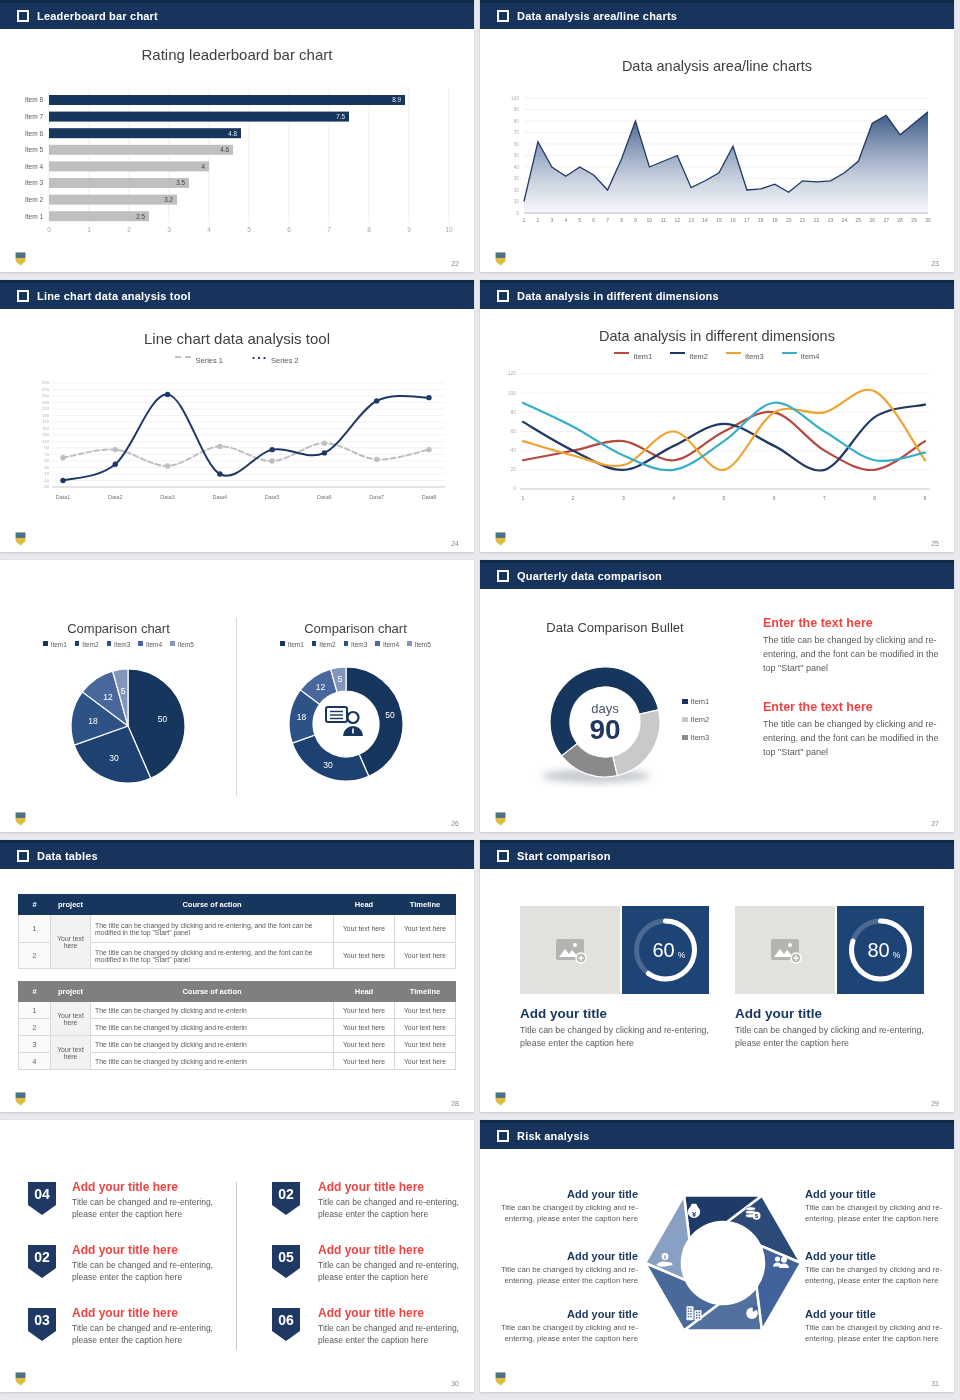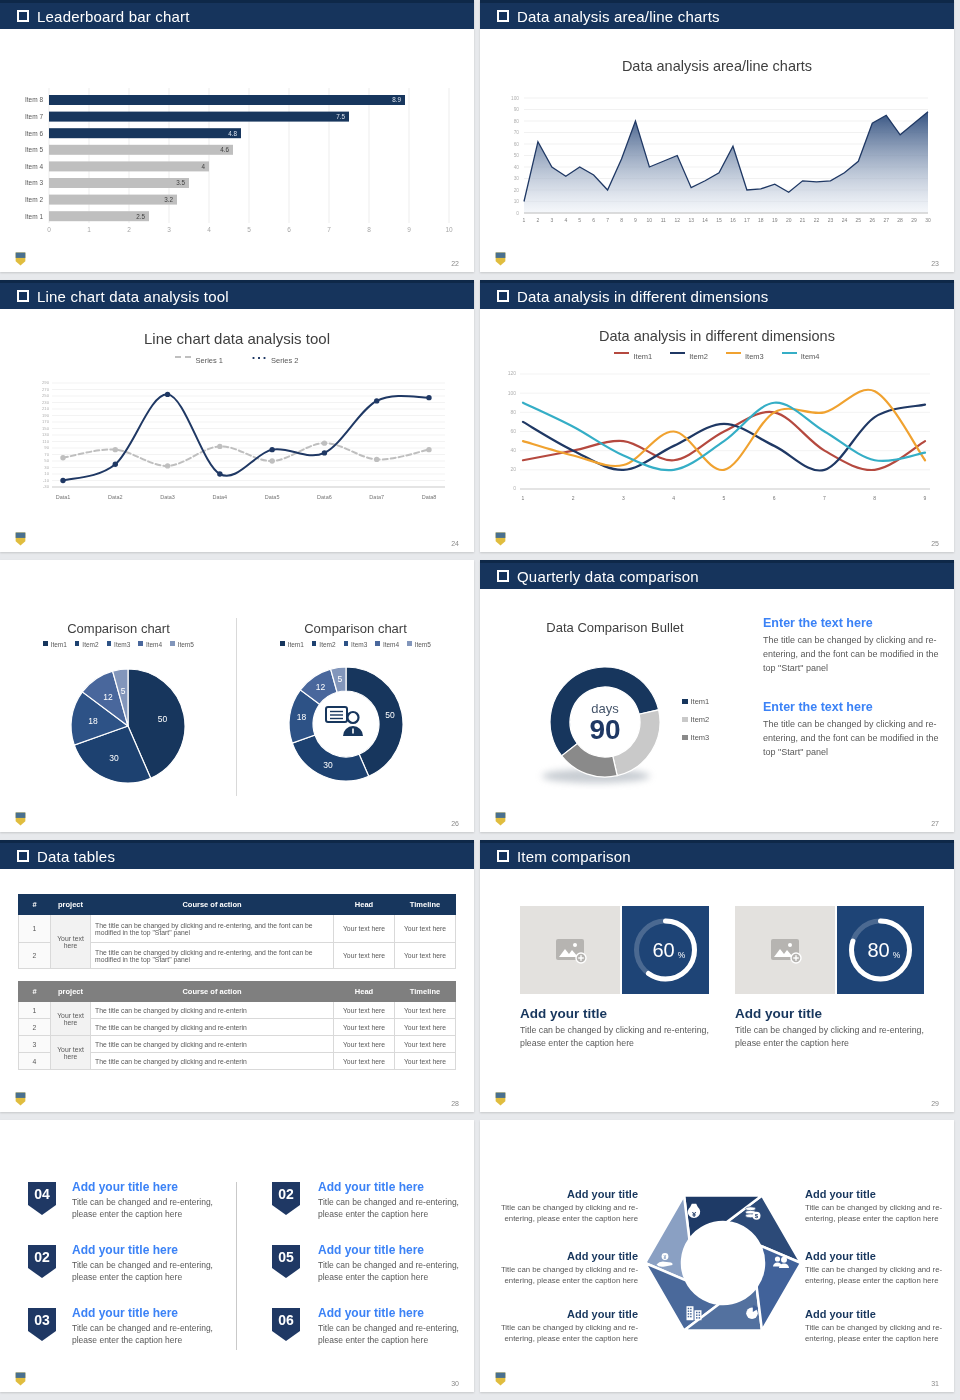--- a/index.html
+++ b/index.html
@@ -5,36 +5,36 @@
   html,body{margin:0;padding:0;}
   body{font-family:"Liberation Sans", sans-serif;}
   #board{position:relative;width:960px;height:1400px;background:#e7e9ec;display:grid;
          grid-template-columns:480px 480px;grid-auto-rows:280px;}
   .cell{position:relative;}
   .slide{position:absolute;left:0;top:0;width:474px;height:272px;background:#fff;
          box-shadow:0 1px 2px rgba(0,0,0,.15);overflow:hidden;}
   .s-head{position:absolute;left:0;top:0;right:0;height:26px;background:#16345c;
           border-top:3px solid #0e2848;display:flex;align-items:center;gap:8px;padding-left:17px;color:#fff;}
   .s-head .sq{width:8px;height:8px;border:2px solid #fff;flex:0 0 auto;}
-  .s-head .t{font-size:15px;font-weight:normal;letter-spacing:.2px;white-space:nowrap;}
+  .s-head .t{font-size:11px;font-weight:bold;letter-spacing:.2px;white-space:nowrap;}
   .layer{position:absolute;left:0;top:0;}
   .c-title{position:absolute;text-align:center;font-size:14.5px;color:#3f3f3f;}
   .logo{position:absolute;left:15px;bottom:6px;}
   .pg{position:absolute;right:15px;bottom:5px;font-size:7px;color:#8a8a8a;}
   .legend-row{position:absolute;display:flex;justify-content:center;align-items:center;width:100%;
               font-size:7.5px;color:#595959;}
   .legend-row .li{display:flex;align-items:flex-start;margin:0 14px;}
   .sw-dash{width:16px;border-top:2px dashed #bfbfbf;display:inline-block;margin-right:4px;}
   .sw-dots{width:16px;height:4px;display:inline-block;margin-right:4px;
            background-image:radial-gradient(circle,#1f3864 1.3px,transparent 1.4px);
            background-size:5.5px 4px;background-position:center;}
   .sw-line{width:15px;height:2.2px;display:inline-block;margin-right:4px;}
   .sw-sq{width:4.5px;height:4.5px;display:inline-block;margin-right:3px;flex:0 0 auto;}
   .vdiv{position:absolute;width:1px;background:#d9d9d9;}
-  .h-navy{position:absolute;font-weight:bold;color:#3b82f6;}
+  .h-navy{position:absolute;font-weight:bold;color:#ef4444;}
   .p-gray{position:absolute;color:#595959;}
   .l27{display:flex;align-items:center;font-size:7.5px;color:#595959;margin-bottom:9px;}
   .l27 .sw-sq{width:5.5px;height:5.5px;}
   .tb{position:absolute;border-collapse:collapse;table-layout:fixed;}
   .tb th,.tb td{border:1px solid #d9d9d9;overflow:hidden;}
   .tb thead th{color:#fff;font-size:7.5px;font-weight:bold;height:19px;padding:0 2px;}
   .tb1 thead th{background:#17365d;border-color:#17365d;}
   .tb2 thead th{background:#7f7f7f;border-color:#7f7f7f;}
   .tb td{font-size:6.8px;color:#595959;padding:1px 4px;text-align:center;}
   .tb td.course{text-align:left;}
@@ -50,20 +50,21 @@
 <body>
 
 <div id="board">
 
   <div class="cell">
     <div class="slide">
       <div class="s-head">
         <span class="sq"></span>
         <span class="t">Leaderboard bar chart</span>
       </div>
+      <div class="c-title" style="left:0;right:0;top:46px;font-size:15px;">Rating leaderboard bar chart</div>
       <svg id="svg22" class="layer" width="474" height="273">
           <line x1="49" y1="88" x2="49" y2="223" stroke="#ededed"></line>
           <text x="49" y="232" font-size="6.5" fill="#a6a6a6" text-anchor="middle" font-family="Liberation Sans, sans-serif">0</text>
           <line x1="89" y1="88" x2="89" y2="223" stroke="#ededed"></line>
           <text x="89" y="232" font-size="6.5" fill="#a6a6a6" text-anchor="middle" font-family="Liberation Sans, sans-serif">1</text>
           <line x1="129" y1="88" x2="129" y2="223" stroke="#ededed"></line>
           <text x="129" y="232" font-size="6.5" fill="#a6a6a6" text-anchor="middle" font-family="Liberation Sans, sans-serif">2</text>
           <line x1="169" y1="88" x2="169" y2="223" stroke="#ededed"></line>
           <text x="169" y="232" font-size="6.5" fill="#a6a6a6" text-anchor="middle" font-family="Liberation Sans, sans-serif">3</text>
           <line x1="209" y1="88" x2="209" y2="223" stroke="#ededed"></line>
@@ -566,21 +567,21 @@
           <path d="M1,1 h18 v10 h-18 z" fill="#49708f"></path>
       </svg>
       <div class="pg">28</div>
     </div>
   </div>
 
   <div class="cell">
     <div class="slide">
       <div class="s-head">
         <span class="sq"></span>
-        <span class="t">Item comparison</span>
+        <span class="t">Start comparison</span>
       </div>
       <div class="graybox" style="left:40px;top:66px;width:100px;height:88px;"></div>
       <div class="navybox" style="left:142px;top:66px;width:87px;height:88px;"></div>
       <div class="graybox" style="left:255px;top:66px;width:100px;height:88px;"></div>
       <div class="navybox" style="left:357px;top:66px;width:87px;height:88px;"></div>
       <svg id="svg29" class="layer" width="474" height="273">
           <circle cx="185.5" cy="110" r="29" fill="none" stroke="rgba(255,255,255,0.2)" stroke-width="5"></circle>
           <circle cx="185.5" cy="110" r="29" fill="none" stroke="#fff" stroke-width="5" stroke-linecap="round" pathLength="100" stroke-dasharray="60 40" transform="rotate(-90 185.5 110)"></circle>
           <text x="183.5" y="117" font-size="20" fill="#fff" text-anchor="middle" font-family="Liberation Sans, sans-serif">60</text>
           <text x="201.5" y="118" font-size="8.5" fill="#fff" text-anchor="middle" font-family="Liberation Sans, sans-serif">%</text>
@@ -642,20 +643,24 @@
         <div class="h-navy" style="left: 318px; top: 123px; font-size: 12px;">Add your title here</div>
         <div class="p-gray" style="left: 318px; top: 139px; width: 155px; font-size: 8.5px; line-height: 1.45;">Title can be changed and re-entering, please enter the caption here</div>
         <div class="toc-badge" style="left: 272px; top: 188px;">06</div>
         <div class="h-navy" style="left: 318px; top: 186px; font-size: 12px;">Add your title here</div>
         <div class="p-gray" style="left: 318px; top: 202px; width: 155px; font-size: 8.5px; line-height: 1.45;">Title can be changed and re-entering, please enter the caption here</div>
       </div>
   </div>
 
   <div class="cell">
     <div class="slide">
+      <div class="s-head">
+        <span class="sq"></span>
+        <span class="t">Risk analysis</span>
+      </div>
       <svg id="svg31" class="layer" width="474" height="273">
           <path d="M321,143L282,75.45001850481378L246.57338545265398,102.15601737823843A41,41 0 0 1 280.15861926850266,125.67265126863133Z" fill="#2c4a78" stroke="#fff" stroke-width="2.5" stroke-linejoin="round"></path>
           <path d="M282,75.45001850481378L204,75.45001850481378L209.41476618415135,119.48336610960709A41,41 0 0 1 246.57338545265398,102.15601737823843Z" fill="#1e3a66" stroke="#fff" stroke-width="2.5" stroke-linejoin="round"></path>
           <path d="M204,75.45001850481378L165,143L205.84138073149734,160.32734873136866A41,41 0 0 1 209.41476618415135,119.48336610960709Z" fill="#8aa0c3" stroke="#fff" stroke-width="2.5" stroke-linejoin="round"></path>
           <path d="M165,143L203.99999999999997,210.5499814951862L239.42661454734602,183.84398262176157A41,41 0 0 1 205.84138073149734,160.32734873136866Z" fill="#4a699b" stroke="#fff" stroke-width="2.5" stroke-linejoin="round"></path>
           <path d="M203.99999999999997,210.5499814951862L282,210.54998149518622L276.58523381584865,166.5166338903929A41,41 0 0 1 239.42661454734602,183.84398262176157Z" fill="#53719f" stroke="#fff" stroke-width="2.5" stroke-linejoin="round"></path>
           <path d="M282,210.54998149518622L321,143.00000000000003L280.15861926850266,125.67265126863131A41,41 0 0 1 276.58523381584865,166.5166338903929Z" fill="#41629a" stroke="#fff" stroke-width="2.5" stroke-linejoin="round"></path>
           <g transform="translate(301,143)">
             <circle cx="-3.5" cy="-4" r="2.6" fill="#fff"></circle>
             <circle cx="3" cy="-3.2" r="3" fill="#fff"></circle>

